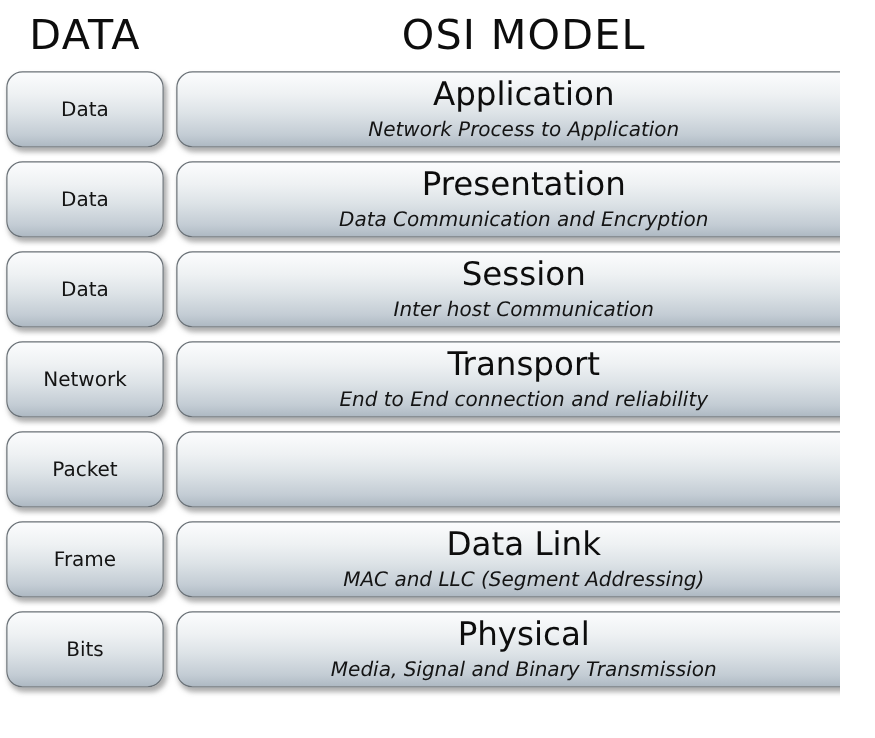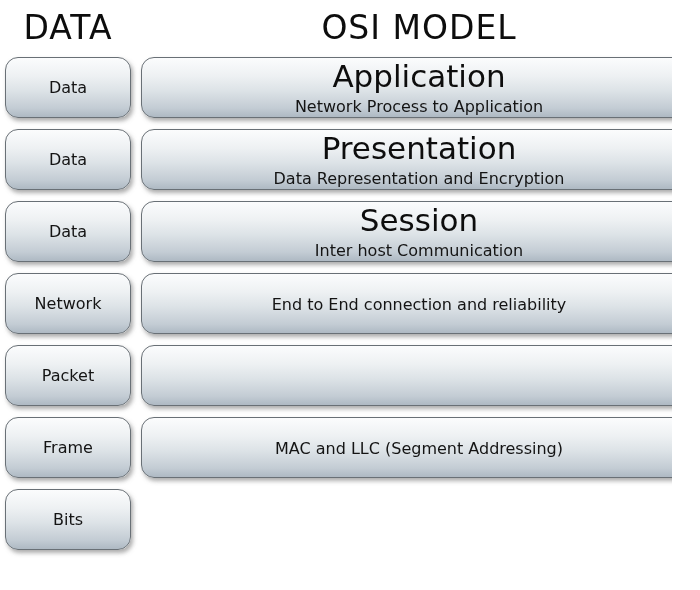--- a/index.html
+++ b/index.html
@@ -53,31 +53,32 @@
     align-items: center;
     justify-content: center;
     text-align: center;
   }
   .pdu {
     font-size: 16px;
     color: #141414;
     line-height: 1;
   }
   .layer-name {
-    font-size: 31px;
+    font-size: 26px;
     line-height: 1.15;
     color: #0d0d0d;
     white-space: nowrap;
   }
   .layer-desc {
     font-size: 16px;
     line-height: 1.2;
     margin-top: 2px;
     color: #141414;
     white-space: nowrap;
+    font-style: italic;
   }
 </style>
 </head>
 <body>
 
 <div class="canvas">
   <div class="grid">
 
     <div class="hdr">DATA</div>
     <div class="hdr">OSI MODEL</div>
@@ -88,49 +89,55 @@
     <div class="pill">
       <span class="layer-name">Application</span>
       <span class="layer-desc">Network Process to Application</span>
     </div>
 
     <div class="pill">
       <span class="pdu">Data</span>
     </div>
     <div class="pill">
       <span class="layer-name">Presentation</span>
-      <span class="layer-desc">Data Representation and Encryption</span>
+      <span class="layer-desc">Data Communication and Encryption</span>
     </div>
 
     <div class="pill">
       <span class="pdu">Data</span>
     </div>
     <div class="pill">
       <span class="layer-name">Session</span>
       <span class="layer-desc">Inter host Communication</span>
     </div>
 
     <div class="pill">
       <span class="pdu">Network</span>
     </div>
     <div class="pill">
+      <span class="layer-name">Transport</span>
       <span class="layer-desc">End to End connection and reliability</span>
     </div>
 
     <div class="pill">
       <span class="pdu">Packet</span>
     </div>
     <div class="pill">
     </div>
 
     <div class="pill">
       <span class="pdu">Frame</span>
     </div>
     <div class="pill">
+      <span class="layer-name">Data Link</span>
       <span class="layer-desc">MAC and LLC (Segment Addressing)</span>
     </div>
 
     <div class="pill">
       <span class="pdu">Bits</span>
     </div>
+    <div class="pill">
+      <span class="layer-name">Physical</span>
+      <span class="layer-desc">Media, Signal and Binary Transmission</span>
+    </div>
 
   </div>
 </div>
 
 </body></html>

